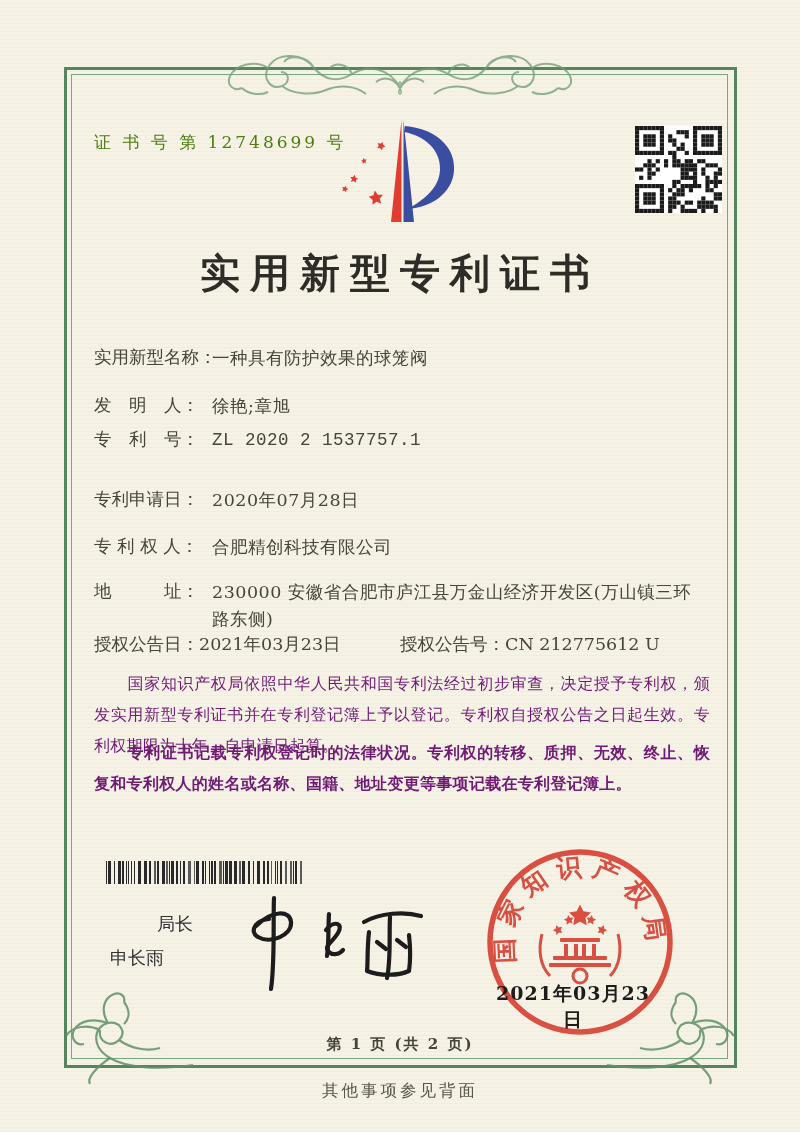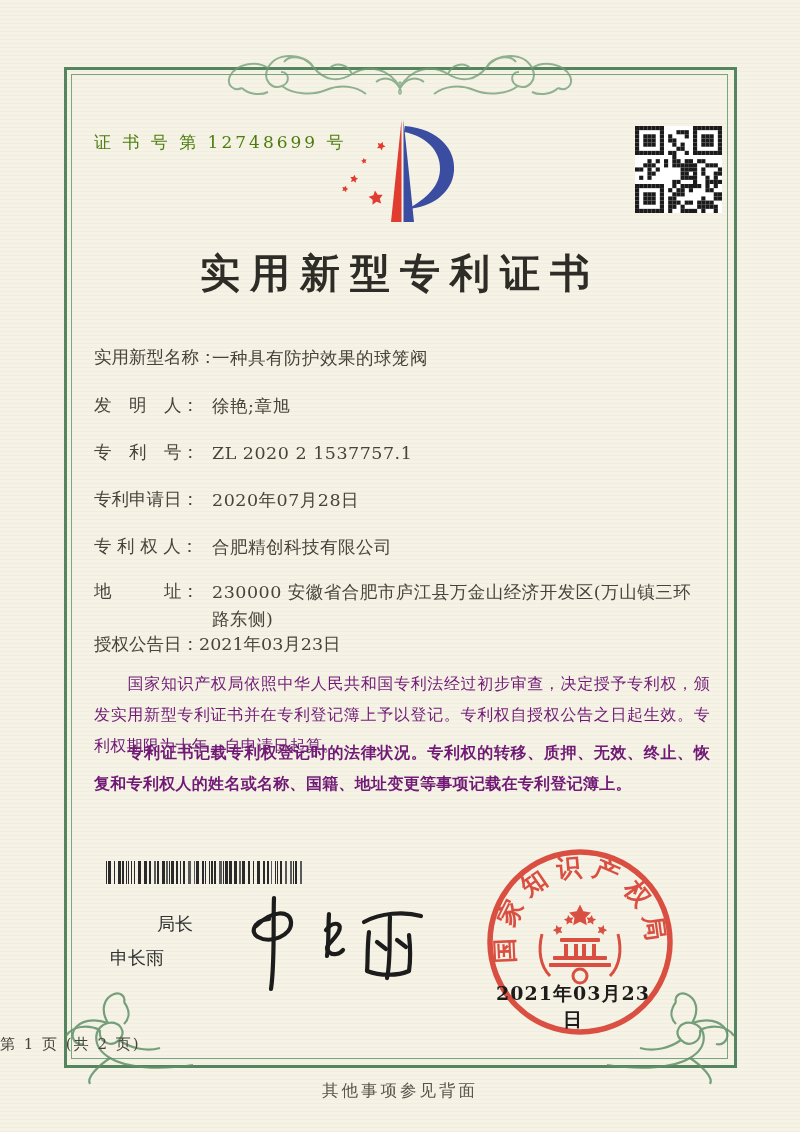--- a/index.html
+++ b/index.html
@@ -35,21 +35,21 @@
   .grant-pair2{position:absolute;left:306px;top:0;}
   .para{
     left:94px;width:616px;font-size:16px;line-height:31px;
     color:#701a75;text-indent:2.1em;text-align:justify;letter-spacing:0.3px;
   }
   .signer{left:110px;font-size:18px;color:#323232;font-family:"DejaVu Sans","Liberation Sans",sans-serif;}
   .seal-date{
     left:487px;top:981px;width:172px;text-align:center;
     font-size:19px;font-weight:bold;color:#1d1c1a;letter-spacing:1px;
   }
-  .page-number{left:0;top:1035px;width:800px;font-size:15px;color:#45433c;letter-spacing:2px;}
+  .page-number{left:0;top:1035px;width:800px;text-align:center;font-size:15px;color:#45433c;letter-spacing:2px;font-weight:bold;}
   .back-note{left:0;top:1080px;width:800px;text-align:center;font-size:16.5px;color:#56534a;letter-spacing:3px;font-family:Liberation Mono, monospace;}
   svg{display:block;}
 </style>
 </head>
 <body>
 
 <div class="abs frame-outer"></div>
 <div class="abs frame-inner"></div>
 
 <svg class="abs" style="left:218px;top:38px;" width="364" height="68" viewBox="0 0 364 68">
@@ -332,35 +332,38 @@
   </svg>
 
 <div class="abs page-title">实用新型专利证书</div>
 
 <div class="abs field-row" style="top:345px;">
   <span class="lbl">实用新型名称：</span><span class="val">一种具有防护效果的球笼阀</span>
 </div>
 <div class="abs field-row" style="top:393px;">
   <span class="lbl">发　明　人：</span><span class="val">徐艳;章旭</span>
 </div>
-<div class="abs field-row" style="top:440px;">
+<div class="abs field-row" style="top:427px;font-family:Liberation Mono, monospace;">
   <span class="lbl">专　利　号：</span><span class="val">ZL 2020 2 1537757.1</span>
 </div>
 <div class="abs field-row" style="top:487px;">
   <span class="lbl">专利申请日：</span><span class="val">2020年07月28日</span>
 </div>
 <div class="abs field-row" style="top:534px;">
   <span class="lbl">专 利 权 人：</span><span class="val">合肥精创科技有限公司</span>
 </div>
 <div class="abs field-row" style="top:579px;">
   <span class="lbl">地　　　址：</span><span class="val">230000 安徽省合肥市庐江县万金山经济开发区(万山镇三环路东侧)</span>
 </div>
 
 <div class="abs grant-row">
   <span>授权公告日：</span><span>2021年03月23日</span>
+  <span class="grant-pair2">
+    <span>授权公告号：</span><span>CN 212775612 U</span>
+  </span>
 </div>
 
 <div class="abs para" style="top:668px;">国家知识产权局依照中华人民共和国专利法经过初步审查，决定授予专利权，颁发实用新型专利证书并在专利登记簿上予以登记。专利权自授权公告之日起生效。专利权期限为十年，自申请日起算。</div>
 <div class="abs para" style="top:737px;font-weight:bold;">专利证书记载专利权登记时的法律状况。专利权的转移、质押、无效、终止、恢复和专利权人的姓名或名称、国籍、地址变更等事项记载在专利登记簿上。</div>
 
 <svg class="abs" style="left:106px;top:861px;" width="202" height="23" viewBox="0 0 202 23" id="barcode-svg">
     <rect x="0" y="0" width="1" height="23" fill="#2a2a2a"></rect>
     <rect x="2" y="0" width="3" height="23" fill="#2a2a2a"></rect>
     <rect x="8" y="0" width="1" height="23" fill="#2a2a2a"></rect>
     <rect x="12" y="0" width="3" height="23" fill="#2a2a2a"></rect>

